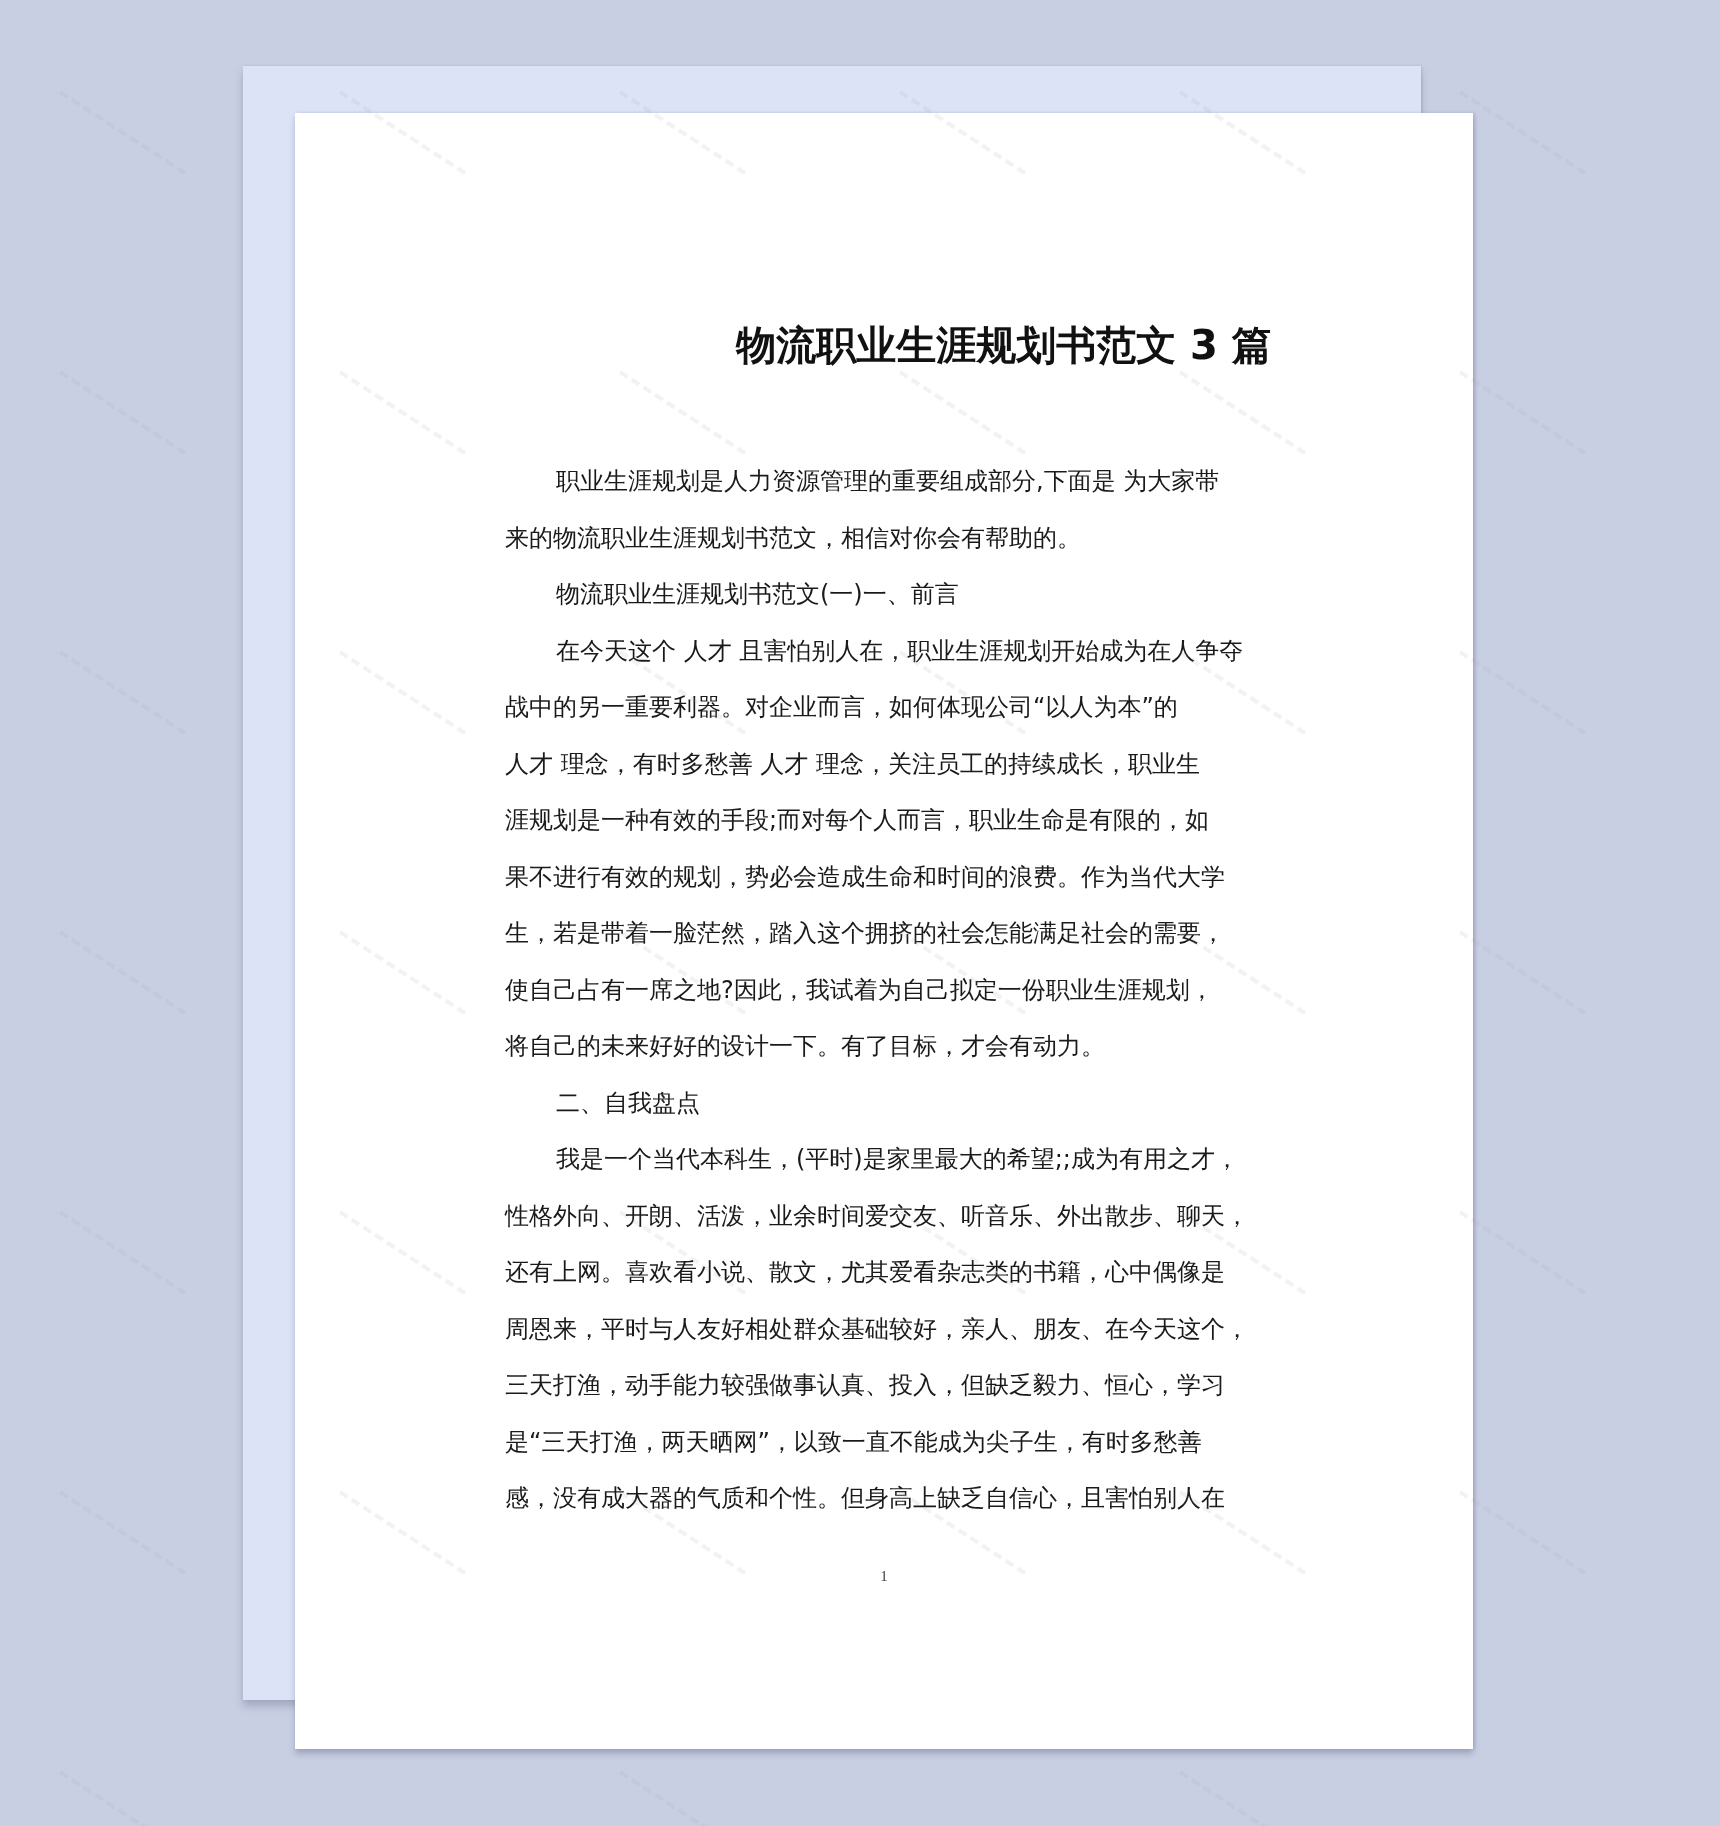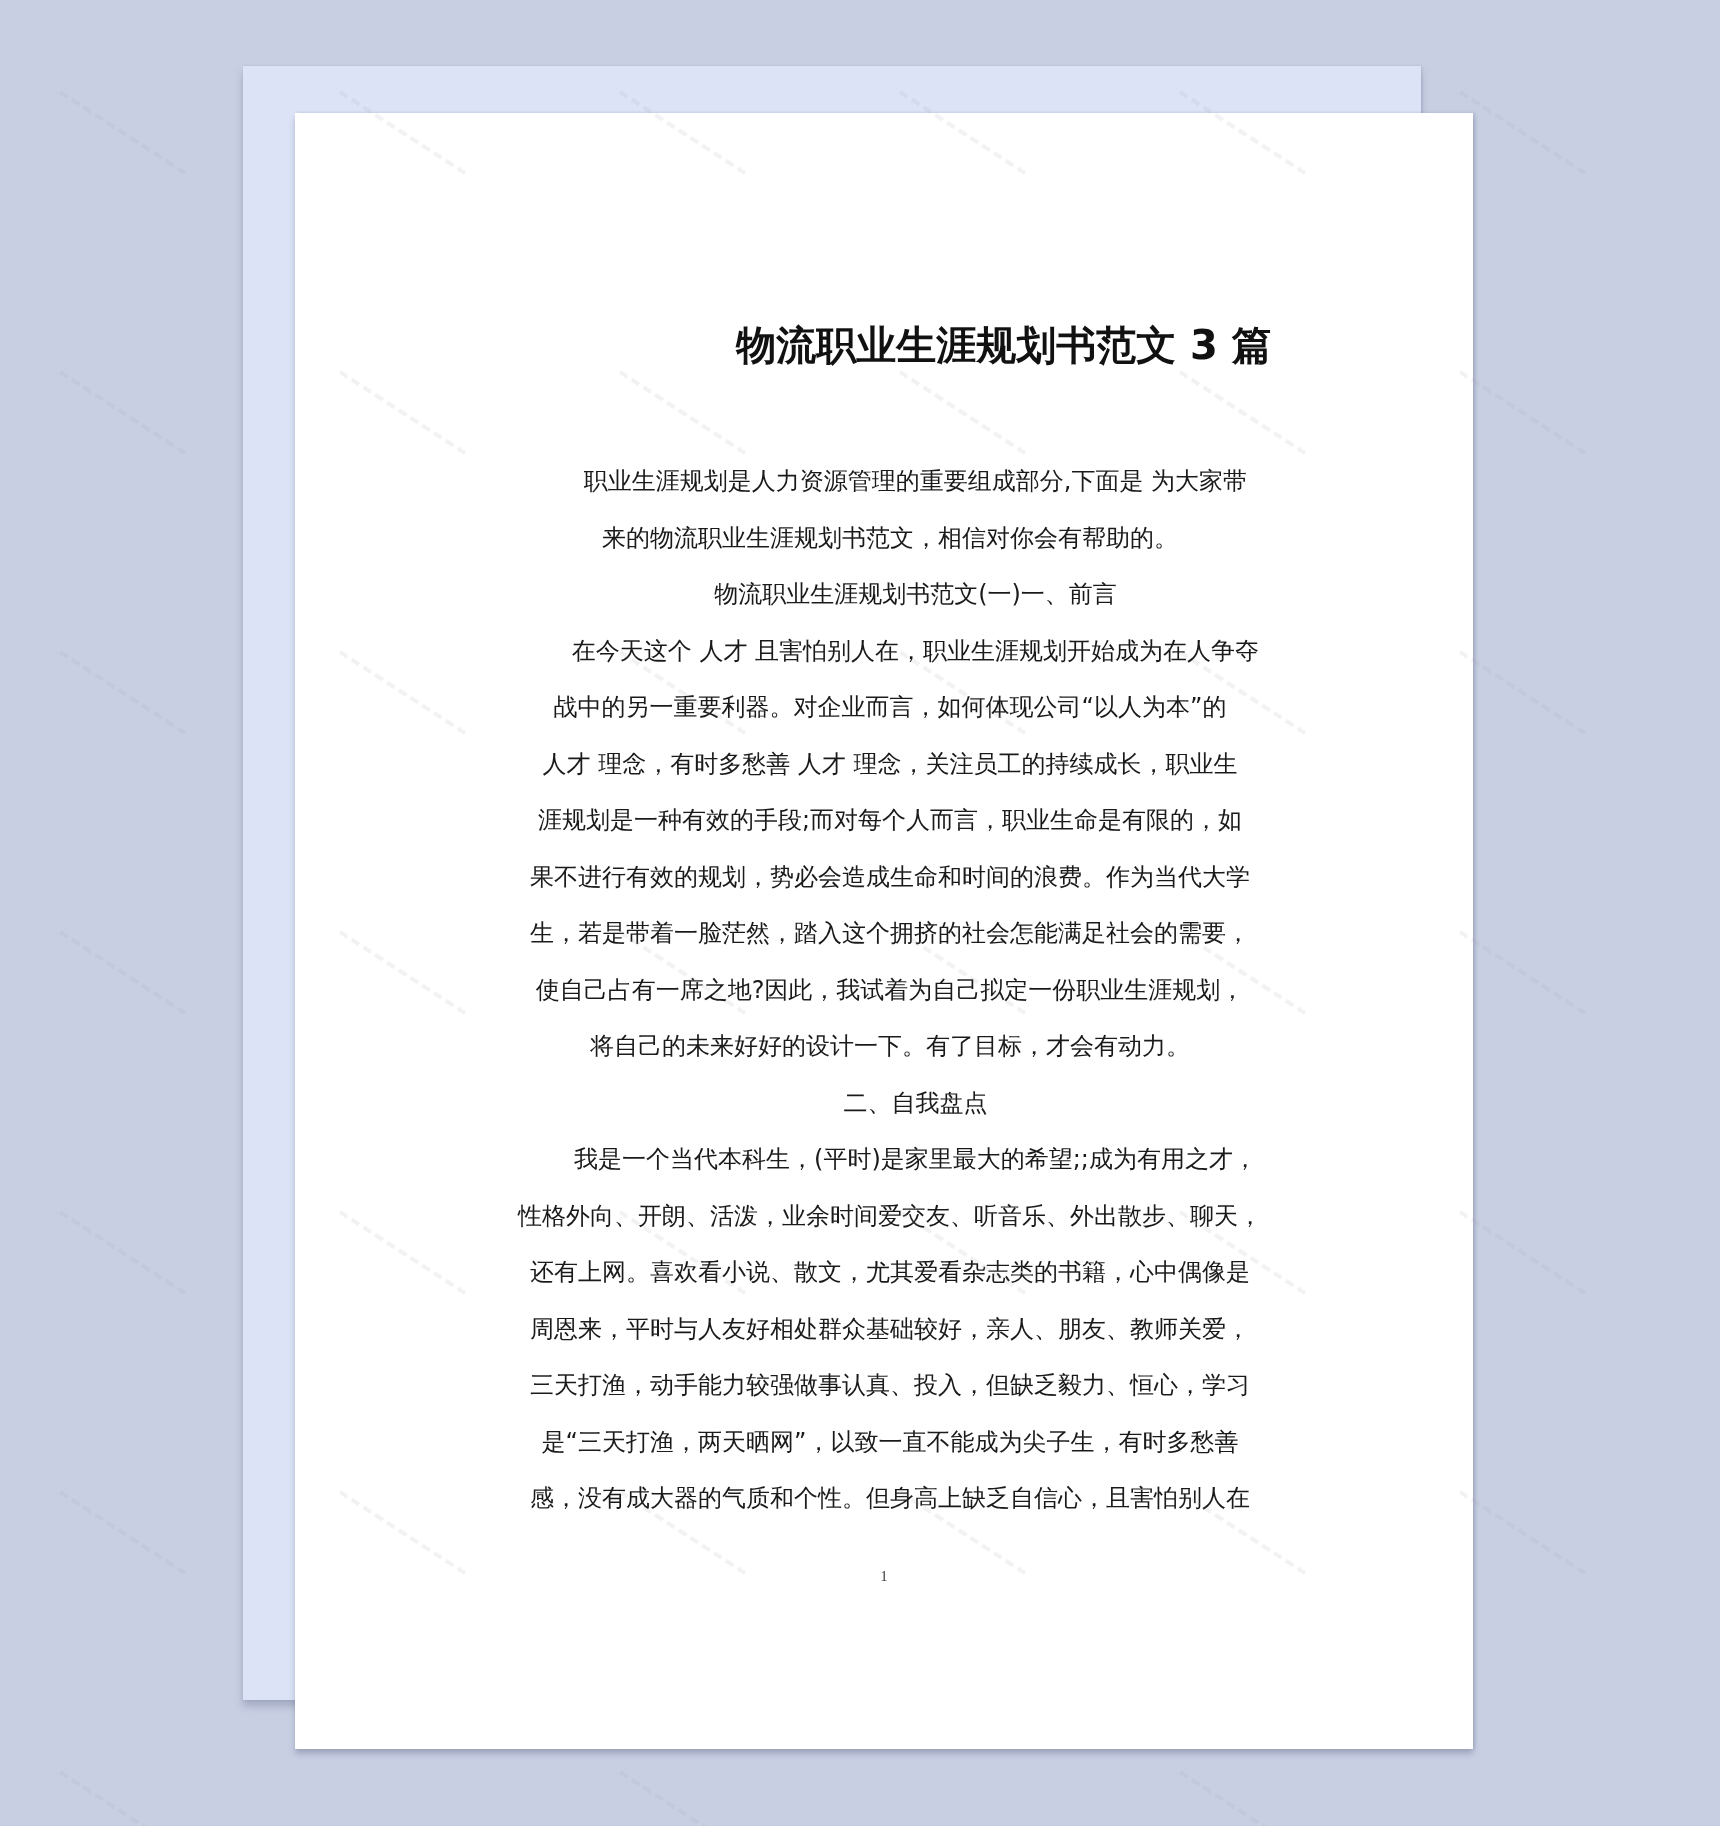--- a/index.html
+++ b/index.html
@@ -66,21 +66,20 @@
       width: 770px;
       color: #1a1a1a;
       font-size: 24px;
       line-height: 56.5px;
       font-family: "DejaVu Sans", sans-serif;
     }
     .line {
       display: block;
       white-space: nowrap;
       height: 56.5px;
-      text-align: center;
     }
     .indent {
       padding-left: 51px;
     }
     .page-number {
       position: absolute;
       left: 0;
       width: 1178px;
       top: 1456px;
       text-align: center;
@@ -106,21 +105,21 @@
     <span class="line">人才  理念，有时多愁善  人才  理念，关注员工的持续成长，职业生</span>
     <span class="line">涯规划是一种有效的手段;而对每个人而言，职业生命是有限的，如</span>
     <span class="line">果不进行有效的规划，势必会造成生命和时间的浪费。作为当代大学</span>
     <span class="line">生，若是带着一脸茫然，踏入这个拥挤的社会怎能满足社会的需要，</span>
     <span class="line">使自己占有一席之地?因此，我试着为自己拟定一份职业生涯规划，</span>
     <span class="line">将自己的未来好好的设计一下。有了目标，才会有动力。</span>
     <span class="line indent">二、自我盘点</span>
     <span class="line indent">我是一个当代本科生，(平时)是家里最大的希望;;成为有用之才，</span>
     <span class="line">性格外向、开朗、活泼，业余时间爱交友、听音乐、外出散步、聊天，</span>
     <span class="line">还有上网。喜欢看小说、散文，尤其爱看杂志类的书籍，心中偶像是</span>
-    <span class="line">周恩来，平时与人友好相处群众基础较好，亲人、朋友、教师关爱，</span>
+    <span class="line">周恩来，平时与人友好相处群众基础较好，亲人、朋友、在今天这个，</span>
     <span class="line">三天打渔，动手能力较强做事认真、投入，但缺乏毅力、恒心，学习</span>
     <span class="line">是“三天打渔，两天晒网”，以致一直不能成为尖子生，有时多愁善</span>
     <span class="line">感，没有成大器的气质和个性。但身高上缺乏自信心，且害怕别人在</span>
   </div>
 
   <div class="page-number">1</div>
 </div>
 
 <div class="watermark-layer">
   <div class="wm" style="left:60px;top:90px"></div>

